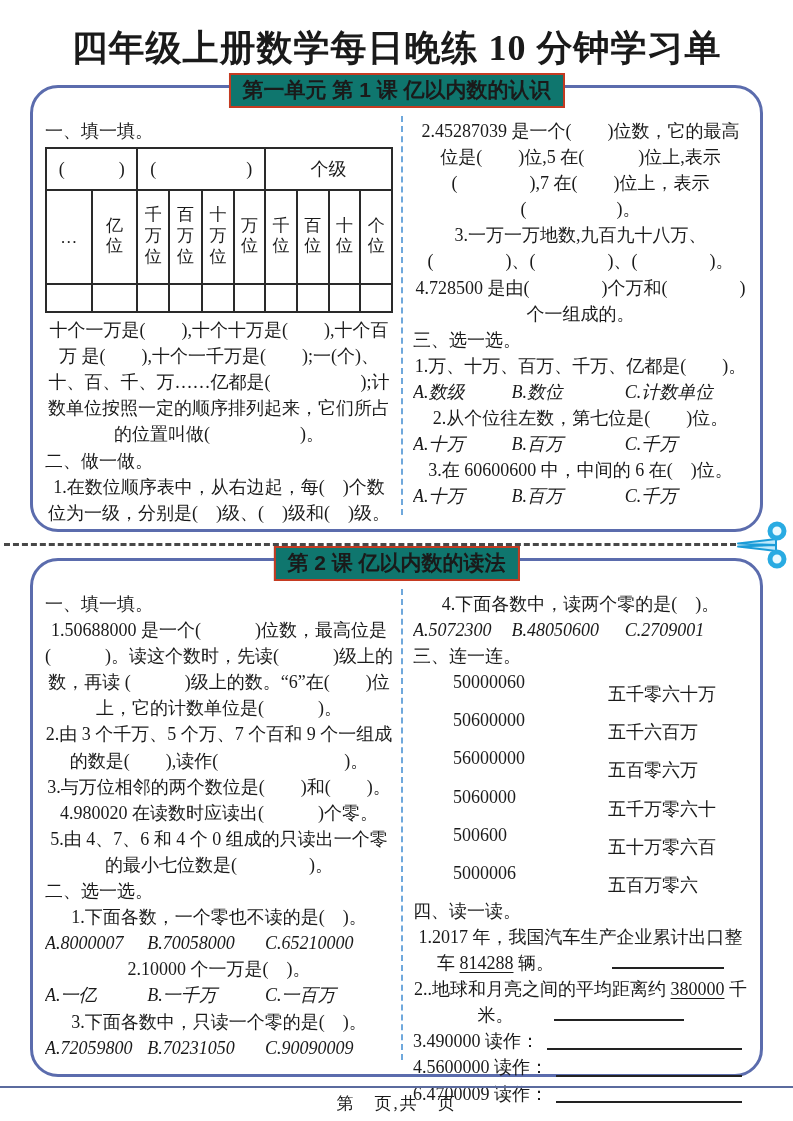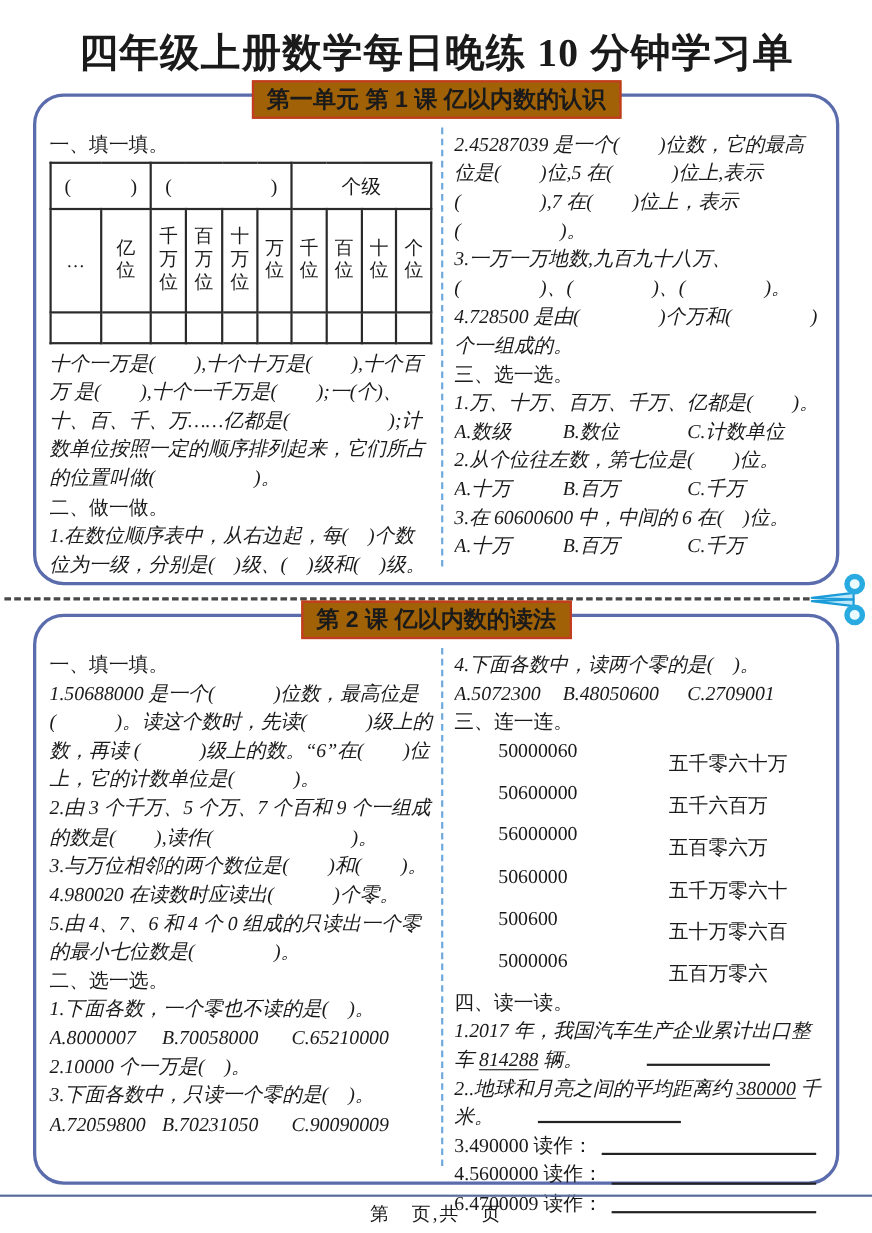--- a/index.html
+++ b/index.html
@@ -13,30 +13,30 @@
     font-size:36px;font-weight:bold;letter-spacing:1px;white-space:nowrap;
   }
   .sheet{
     position:absolute;left:30px;width:733px;box-sizing:border-box;
     border:3px solid #5b6cad;border-radius:28px;background:#fff;
   }
   #sheet1{top:85px;height:447px;}
   #sheet2{top:558px;height:519px;}
   .sheet-header{
     position:absolute;top:-15px;left:50%;transform:translateX(-50%);
-    background:#a16207;border:2px solid #c53b22;padding:1px 12px 2px;
+    background:#0f766e;border:2px solid #c53b22;padding:1px 12px 2px;
     font-size:21px;font-weight:bold;white-space:nowrap;z-index:3;
     font-family:"Liberation Sans","DejaVu Sans",sans-serif;
   }
   .cols{display:flex;height:100%;box-sizing:border-box;padding:26px 8px 8px 8px;}
   .col-left{width:360px;box-sizing:border-box;padding:4px 8px 0 4px;}
   .col-div{border-left:2px dashed #6fa8dc;margin:2px 0 6px 0;}
   .col-right{flex:1;box-sizing:border-box;padding:4px 4px 0 10px;min-width:0;}
   .col-left,.col-right{font-size:18px;line-height:1.45;}
-  .qline{margin:0;text-align:left;font-style:italic;}
+  .qline{margin:0;text-align:center;}
   .sec-title{margin:0;}
   
   table.pv{border-collapse:collapse;width:100%;table-layout:fixed;text-align:center;margin:3px 0 4px 0;}
   table.pv td{border:2px solid #2a2a2a;padding:0;overflow:hidden;}
   table.pv .grow-row td{height:40px;font-size:18px;}
   table.pv .lab-row td{height:92px;vertical-align:middle;}
   table.pv .empty-row td{height:26px;}
   .v{display:inline-block;width:1.15em;word-break:break-all;line-height:1.22;font-size:17px;}
   
   .opts{display:grid;grid-template-columns:1fr 1.15fr 1.25fr;font-style:italic;}
@@ -168,20 +168,25 @@
       <p class="qline">5.由 4、7、6 和 4 个 0 组成的只读出一个零的最小七位数是(　　　　)。</p>
       <p class="sec-title">二、选一选。</p>
 
       <p class="qline">1.下面各数，一个零也不读的是(　)。</p>
       <div class="opts">
         <span>A.8000007</span>
         <span>B.70058000</span>
         <span>C.65210000</span>
       </div>
       <p class="qline">2.10000 个一万是(　)。</p>
+      <div class="opts">
+        <span>A.一亿</span>
+        <span>B.一千万</span>
+        <span>C.一百万</span>
+      </div>
       <p class="qline">3.下面各数中，只读一个零的是(　)。</p>
       <div class="opts">
         <span>A.72059800</span>
         <span>B.70231050</span>
         <span>C.90090009</span>
       </div>
     </div>
     <div class="col-div"></div>
     <div class="col-right">
       <p class="qline">4.下面各数中，读两个零的是(　)。</p>

